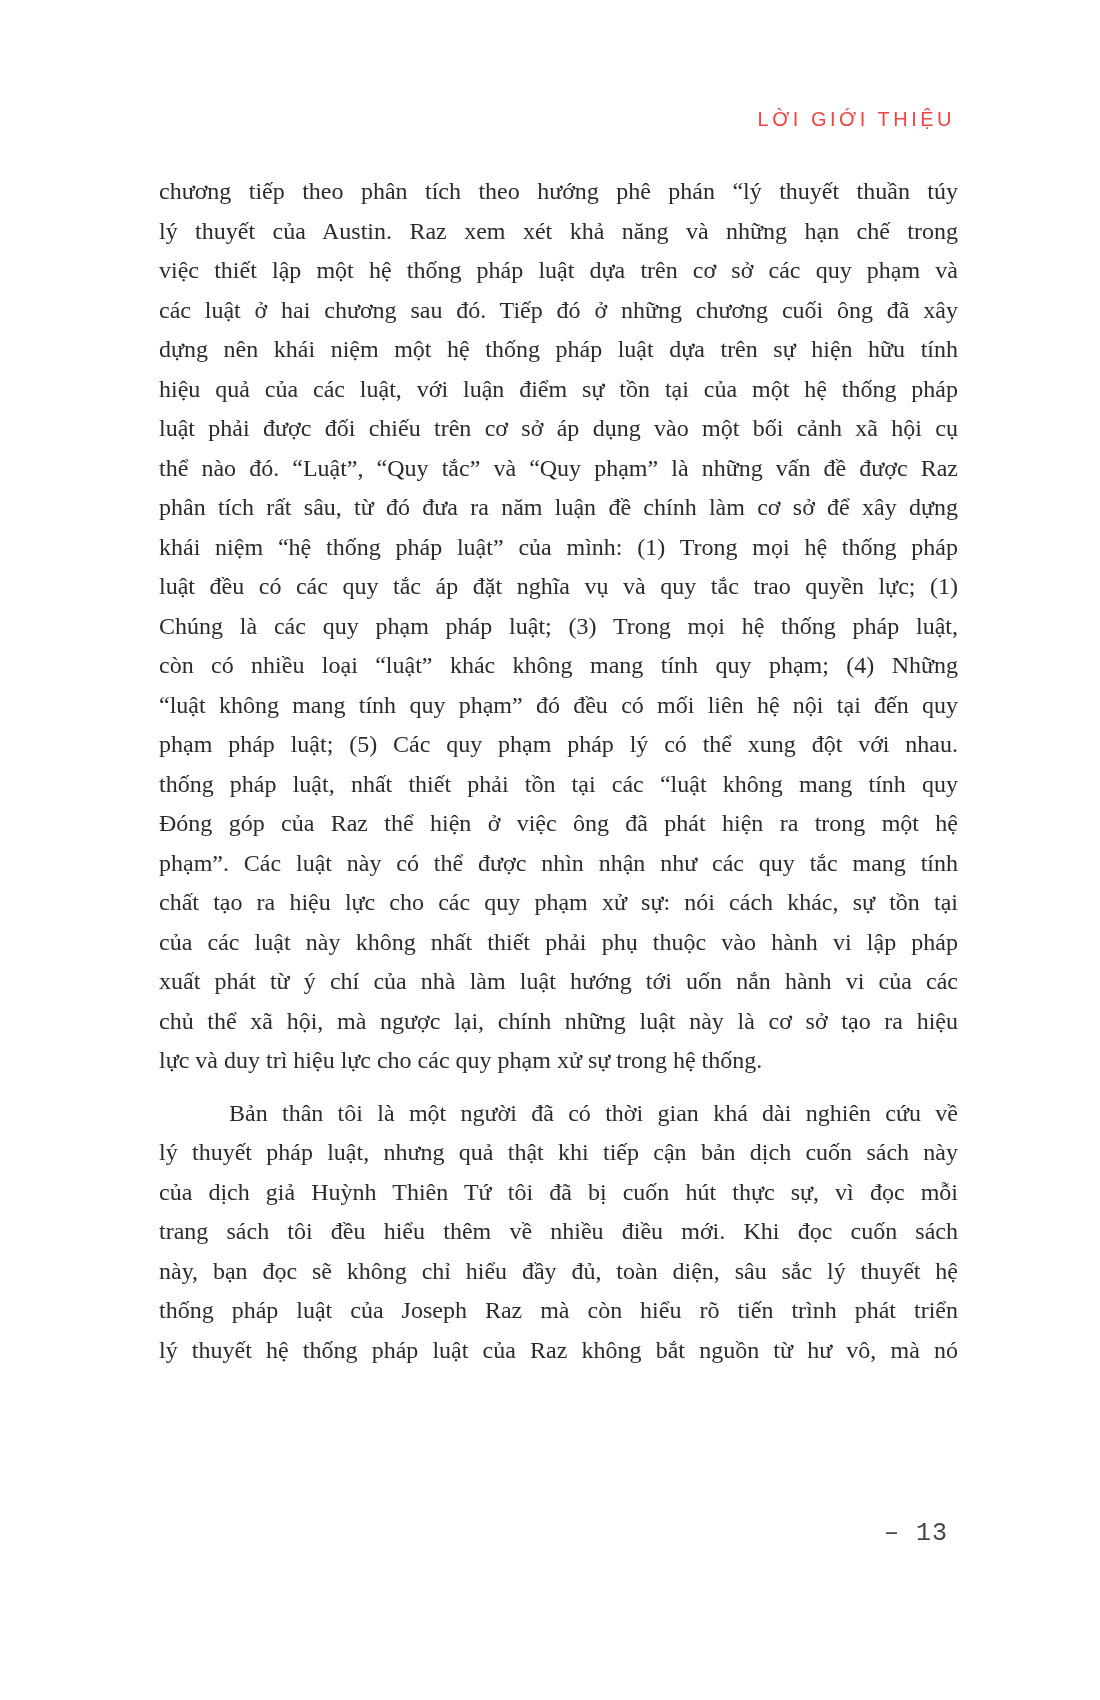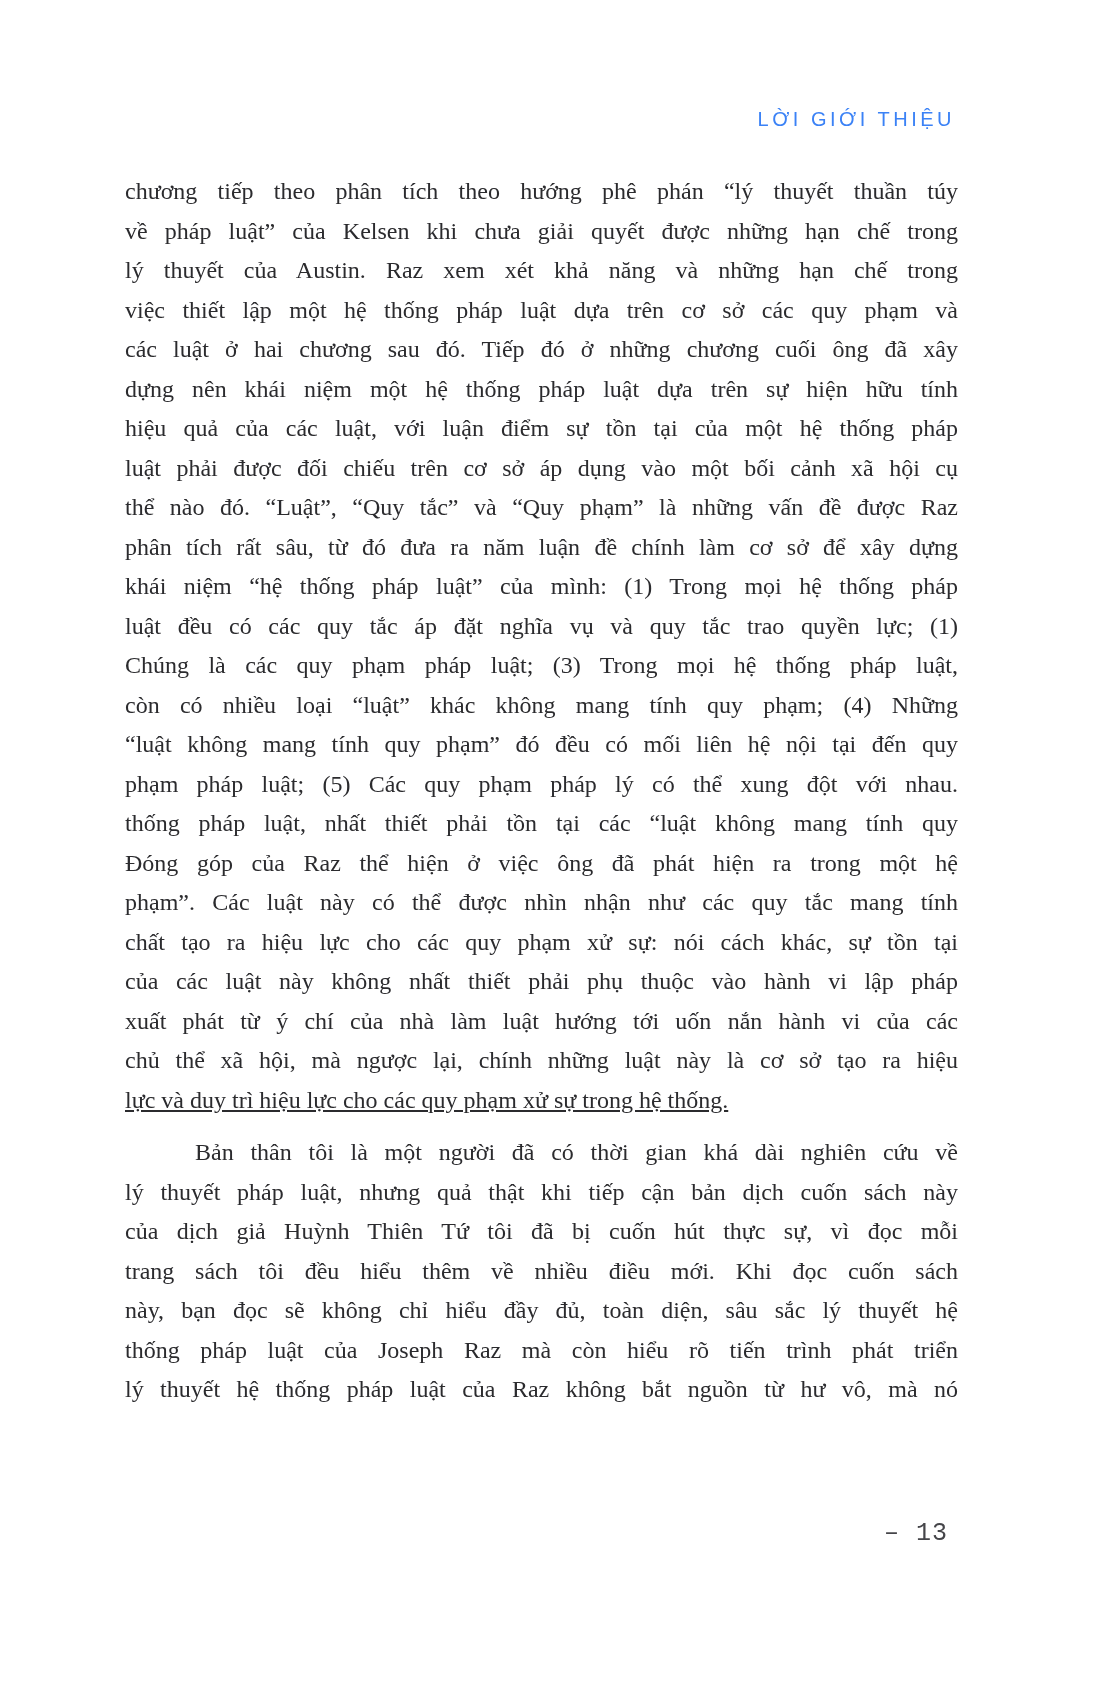--- a/index.html
+++ b/index.html
@@ -15,21 +15,21 @@
     overflow: hidden;
   }
   .running-header {
     position: absolute;
     top: 108px;
     right: 145px;
     font-family: "Liberation Sans", "DejaVu Sans", sans-serif;
     font-size: 20px;
     font-weight: 400;
     letter-spacing: 3.5px;
-    color: #3b82f6;
+    color: #ef4444;
     white-space: nowrap;
   }
   .text-body {
     position: absolute;
     left: 125px;
     top: 172px;
     width: 833px;
     font-family: "Liberation Serif", "DejaVu Serif", serif;
     font-size: 24px;
     line-height: 39.5px;
@@ -38,28 +38,28 @@
   .paragraph {
     margin: 0;
   }
   .paragraph + .paragraph {
     margin-top: 13px;
   }
   .text-line {
     height: 39.5px;
     text-align: justify;
     text-align-last: justify;
+    margin-left: 34px;
   }
   .text-line.indent {
     padding-left: 70px;
   }
   .text-line.loose {
     text-align: left;
     text-align-last: auto;
-    text-decoration: underline;
   }
   .page-number {
     position: absolute;
     top: 1519px;
     right: 152px;
     font-family: Liberation Mono, monospace;
     font-size: 25px;
     font-weight: 400;
     color: #454549;
     letter-spacing: 1px;
@@ -68,21 +68,20 @@
 </style>
 </head>
 <body>
 
 <div class="book-page">
   <div class="running-header">LỜI GIỚI THIỆU</div>
 
   <div class="text-body">
       <div class="paragraph">
         <div class="text-line">chương tiếp theo phân tích theo hướng phê phán “lý thuyết thuần túy</div>
-        <div class="text-line">về pháp luật” của Kelsen khi chưa giải quyết được những hạn chế trong</div>
         <div class="text-line">lý thuyết của Austin. Raz xem xét khả năng và những hạn chế trong</div>
         <div class="text-line">việc thiết lập một hệ thống pháp luật dựa trên cơ sở các quy phạm và</div>
         <div class="text-line">các luật ở hai chương sau đó. Tiếp đó ở những chương cuối ông đã xây</div>
         <div class="text-line">dựng nên khái niệm một hệ thống pháp luật dựa trên sự hiện hữu tính</div>
         <div class="text-line">hiệu quả của các luật, với luận điểm sự tồn tại của một hệ thống pháp</div>
         <div class="text-line">luật phải được đối chiếu trên cơ sở áp dụng vào một bối cảnh xã hội cụ</div>
         <div class="text-line">thể nào đó. “Luật”, “Quy tắc” và “Quy phạm” là những vấn đề được Raz</div>
         <div class="text-line">phân tích rất sâu, từ đó đưa ra năm luận đề chính làm cơ sở để xây dựng</div>
         <div class="text-line">khái niệm “hệ thống pháp luật” của mình: (1) Trong mọi hệ thống pháp</div>
         <div class="text-line">luật đều có các quy tắc áp đặt nghĩa vụ và quy tắc trao quyền lực; (1)</div>

